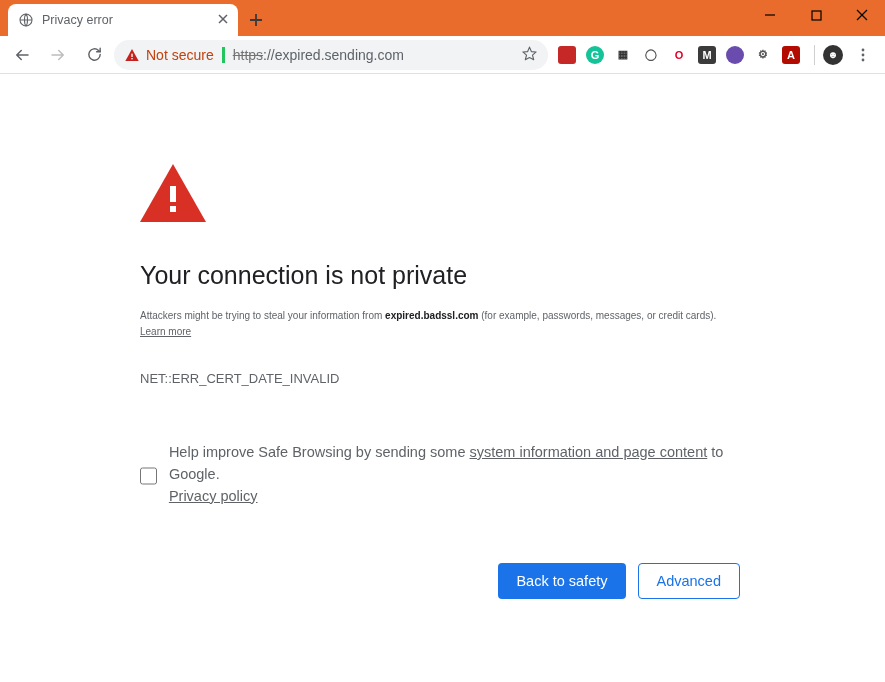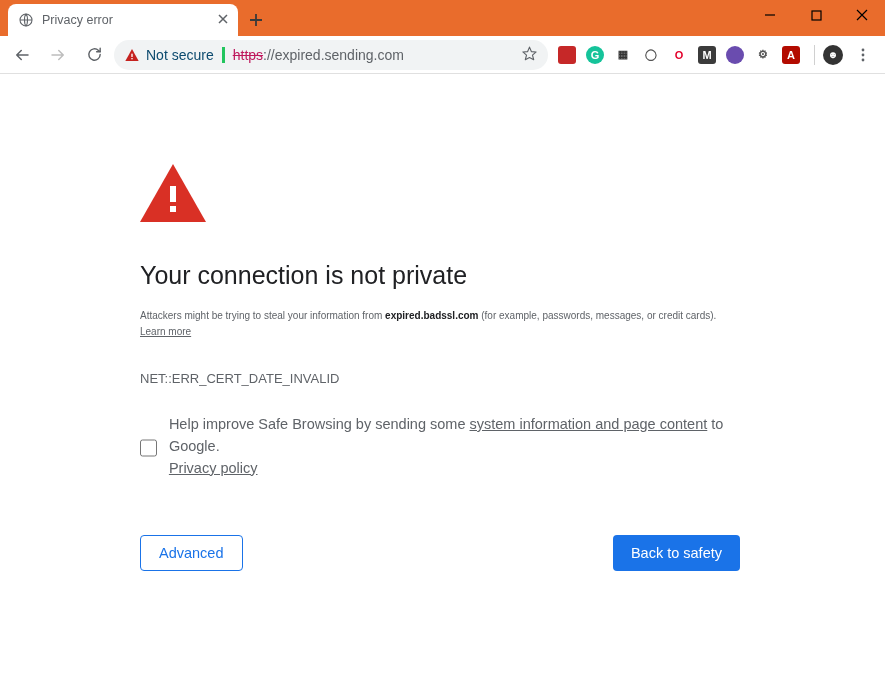--- a/index.html
+++ b/index.html
@@ -88,44 +88,44 @@
   align-items: center;
   padding: 0 10px;
   gap: 8px;
   color: #5f6368;
   font-size: 14px;
 }
 .security-chip {
   display: flex;
   align-items: center;
   gap: 6px;
-  color: #0c4a6e;
+  color: #c2410c;
   font-size: 14px;
   padding-right: 8px;
   border-right: 3px solid #22c55e;
 }
 .url-text { color:#5f6368; }
-.url-text .struck { text-decoration: line-through; color:#be185d; }
+.url-text .struck { text-decoration: line-through; color:#737373; }
 .omnibox .star { margin-left:auto; color:#5f6368; }
 .ext-icons { display:flex; align-items:center; gap:10px; padding:0 6px; }
 .ext-icons .ext { width:18px; height:18px; border-radius:3px; display:flex;align-items:center;justify-content:center; }
 .vsep { width:1px; height:20px; background:#d0d0d0; margin:0 4px; }
 .content {
   background:#ffffff;
   flex:1;
   overflow:auto;
   padding: 90px 15px 40px 140px;
 }
 .interstitial { max-width: 600px; color:#5f6368; }
 .big-warning { margin-bottom: 36px; }
 h1 { color:#202124; font-weight:400; font-size:25px; margin-bottom:18px; }
 .body-text { font-size:10px; line-height:1.55; margin-bottom:32px; }
 .body-text b { color:#202124; font-weight:600; }
 .link { text-decoration: underline; color:#5f6368; cursor:pointer; }
-.errcode { font-size:13px; margin-bottom:28px; }
+.errcode { font-size:13px; margin-bottom:56px; }
 .opt-in { display:flex; gap:12px; align-items:center; font-size:14.5px; line-height:1.5; margin-bottom:56px; max-width:600px; }
 .opt-in input { width:18px; height:18px; margin-top:2px; accent-color:#1a73e8; }
 .button-row { display:flex; gap:12px; align-items:center; }
 .btn { height:36px; padding:0 18px; border-radius:4px; font-size:14.5px; display:flex; align-items:center; cursor:pointer; }
 .btn-outline { background:#fff; border:1px solid #1a73e8; color:#1a73e8; }
 .btn-primary { background:#1a73e8; color:#fff; border:none; margin-left:auto; }
 </style>
 </head>
 <body>
 
@@ -254,19 +254,19 @@
       <div class="opt-in">
         <input type="checkbox" style="">
         <div>
           <span>Help improve Safe Browsing by sending some </span><span class="link">system information and page content</span><span> to Google.</span>
           <br>
           <span class="link">Privacy policy</span>
         </div>
       </div>
 
       <div class="button-row">
+        <div class="btn btn-primary">Back to safety</div>
         <div class="btn btn-outline">Advanced</div>
-        <div class="btn btn-primary">Back to safety</div>
       </div>
     </div>
   </div>
 
 </div>
 
 </body></html>

